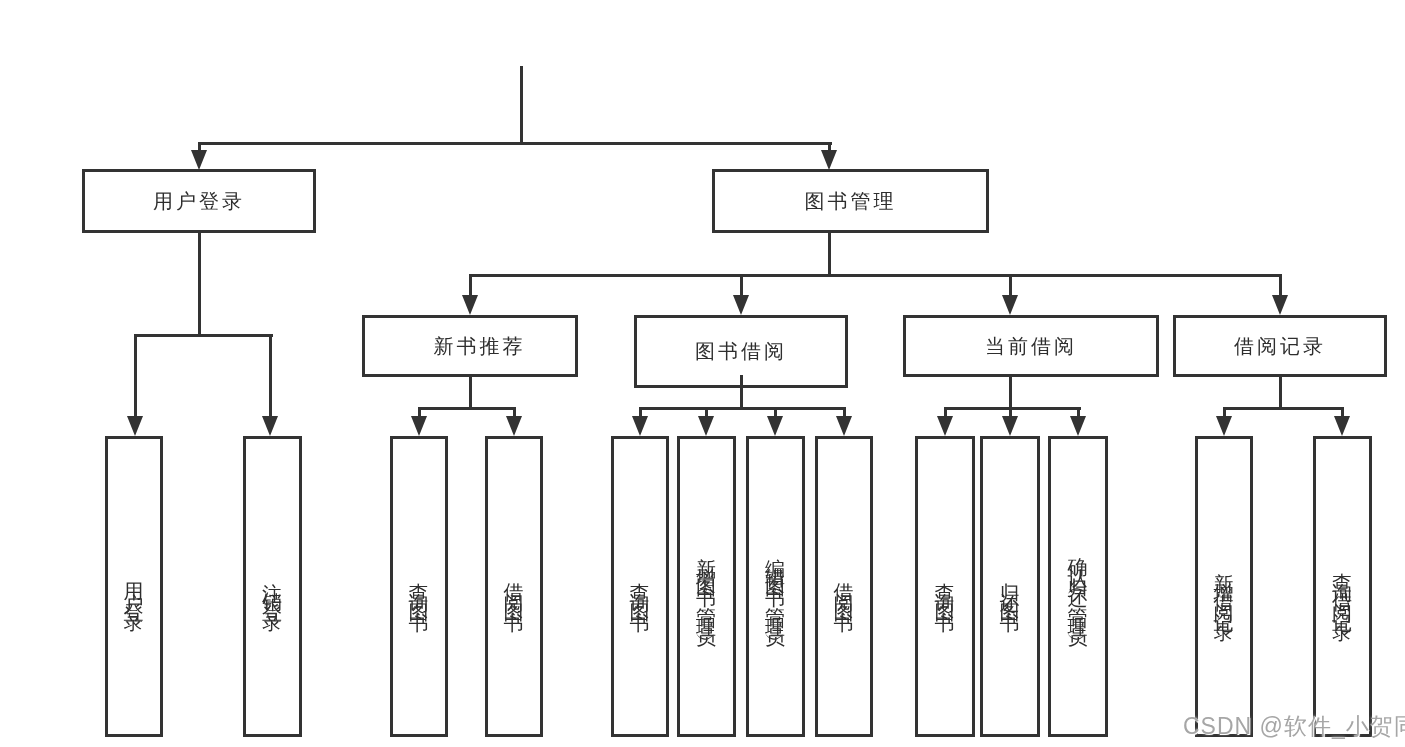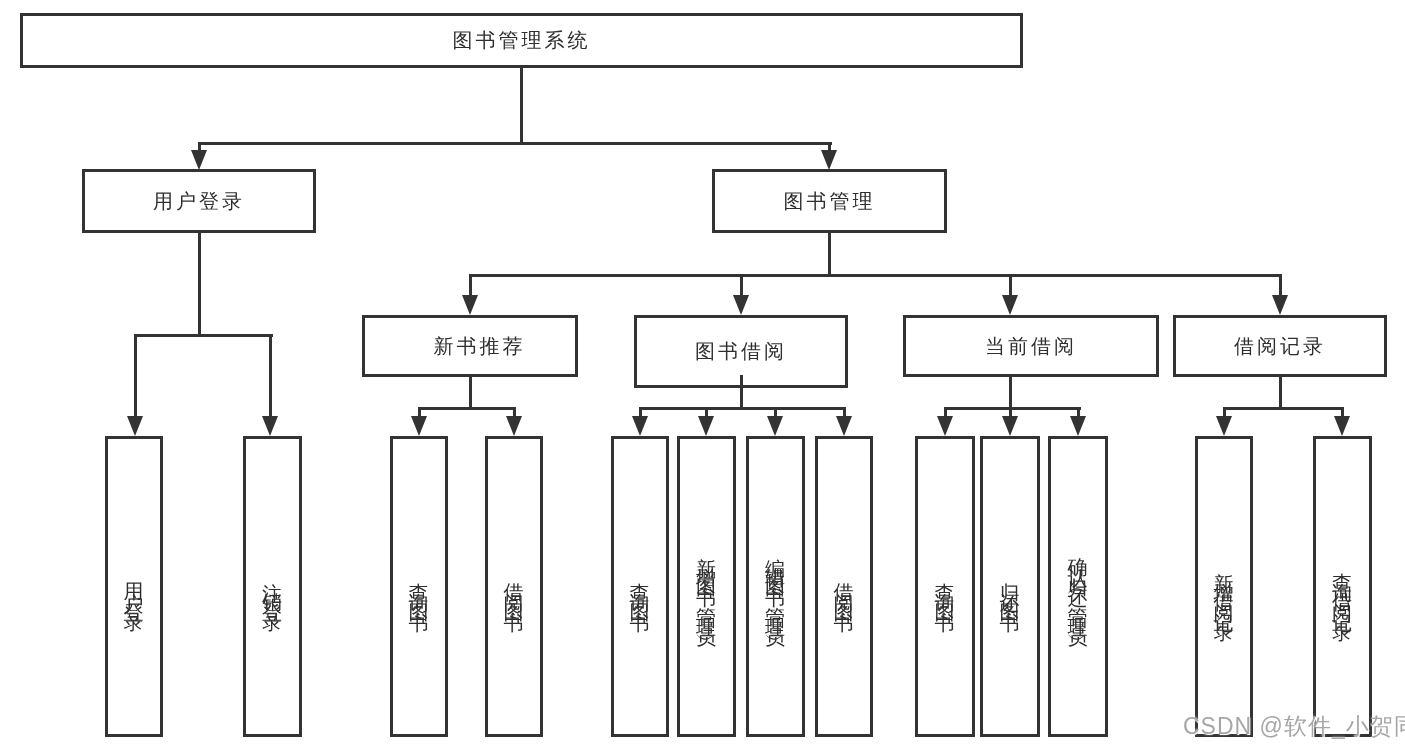--- a/index.html
+++ b/index.html
@@ -51,28 +51,25 @@
     color: #a6a6a6;
     text-shadow: 0 0 3px #ffffff, 1px 1px 0 #ffffff;
     white-space: nowrap;
   }
 </style>
 </head>
 <body>
 
 <div class="canvas">
 
-  <div class="box" style="left:20px; top:13px; width:1003px; height:55px;">
-    <span>图书管理系统</span>
-  </div>
 
   <div class="box" style="left:82px; top:169px; width:234px; height:64px;">
     <span>用户登录</span>
   </div>
-  <div class="box" style="left:712px; top:169px; width:235px; height:64px;text-align:right;">
+  <div class="box" style="left:712px; top:169px; width:277px; height:64px;text-align:right;">
     <span>图书管理</span>
   </div>
 
   <div class="box" style="left:362px; top:315px; width:216px; height:62px;padding-left:19px;">
     <span>新书推荐</span>
   </div>
   <div class="box" style="left:634px; top:315px; width:214px; height:73px;">
     <span>图书借阅</span>
   </div>
   <div class="box" style="left:903px; top:315px; width:256px; height:62px;">

